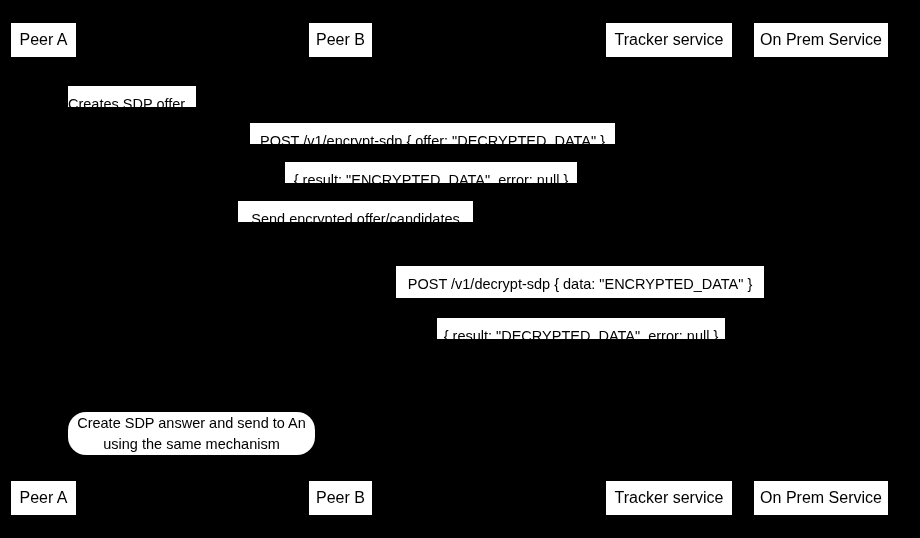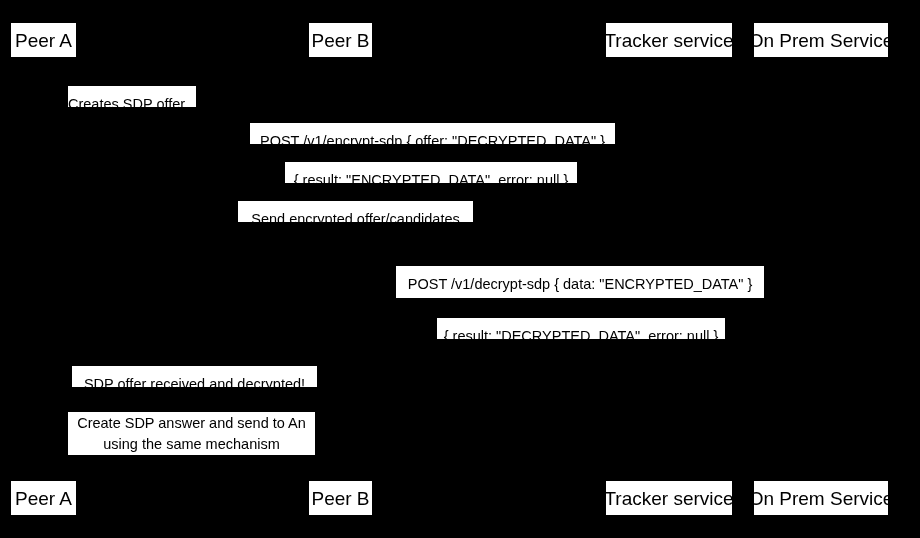--- a/index.html
+++ b/index.html
@@ -44,21 +44,21 @@
   
   .actor {
     position: absolute;
     background: #ffffff;
     color: #000000;
     border: 1px solid #000000;
     box-sizing: border-box;
     display: flex;
     align-items: center;
     justify-content: center;
-    font-size: 19px;
+    font-size: 16px;
     line-height: 1;
     height: 36px;
     white-space: nowrap;
   }
 
   
   .label {
     position: absolute;
     background: #ffffff;
     color: #000000;
@@ -119,23 +119,22 @@
 
   <div class="label" style="left:285px; top:162px; width:292px; height:21px;">{ result: "ENCRYPTED_DATA", error: null }</div>
 
   <div class="label" style="left:238px; top:201px; width:235px; height:21px;">Send encrypted offer/candidates</div>
 
 
   <div class="label" style="left:396px; top:266px; width:368px; height:32px;">POST /v1/decrypt-sdp { data: "ENCRYPTED_DATA" }</div>
 
   <div class="label" style="left:437px; top:318px; width:288px; height:21px;">{ result: "DECRYPTED_DATA", error: null }</div>
 
-  <div class="label" style="left:72px; top:366px; width:245px; height:21px;">SDP offer received and decrypted!</div>
 
-  <div class="label multiline" style="left:68px; top:412px; width:247px; height:43px;">Create SDP answer and send to An using the same mechanism</div>
+  <div class="label multiline" style="left:68px; top:412px; width:247px; height:43px;border-radius:18px;">Create SDP answer and send to An using the same mechanism</div>
 
   <div class="actor" style="left:10px; top:480px; width:67px;">
     <span>Peer A</span>
   </div>
   <div class="actor" style="left:308px; top:480px; width:65px;">
     <span>Peer B</span>
   </div>
   <div class="actor" style="left:605px; top:480px; width:128px;">
     <span>Tracker service</span>
   </div>

